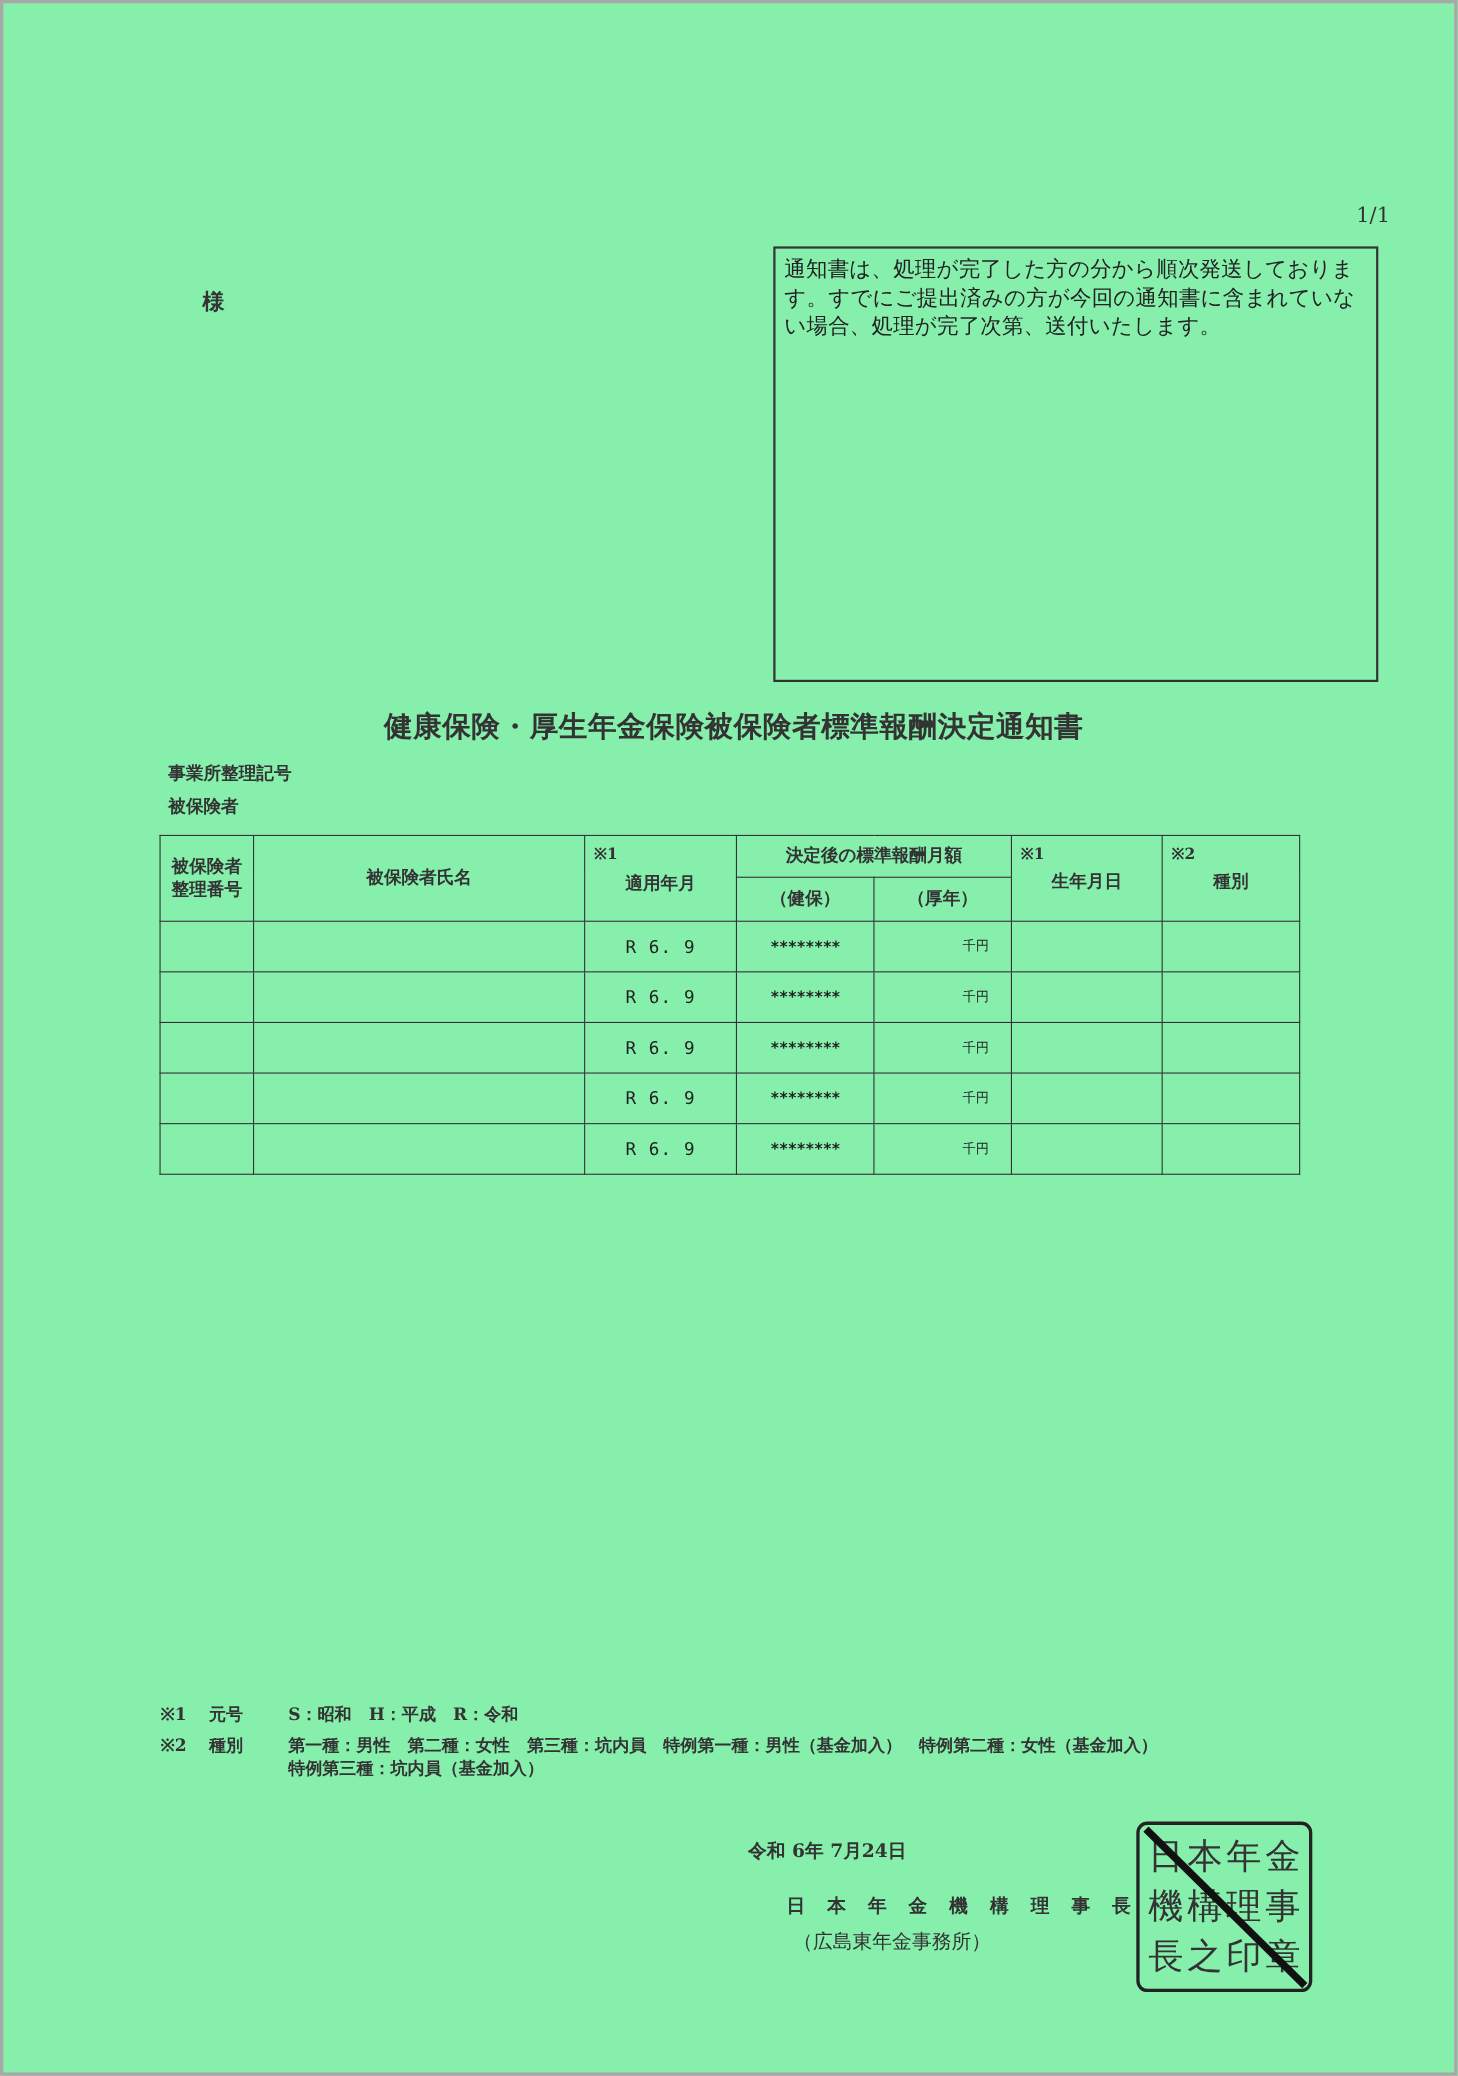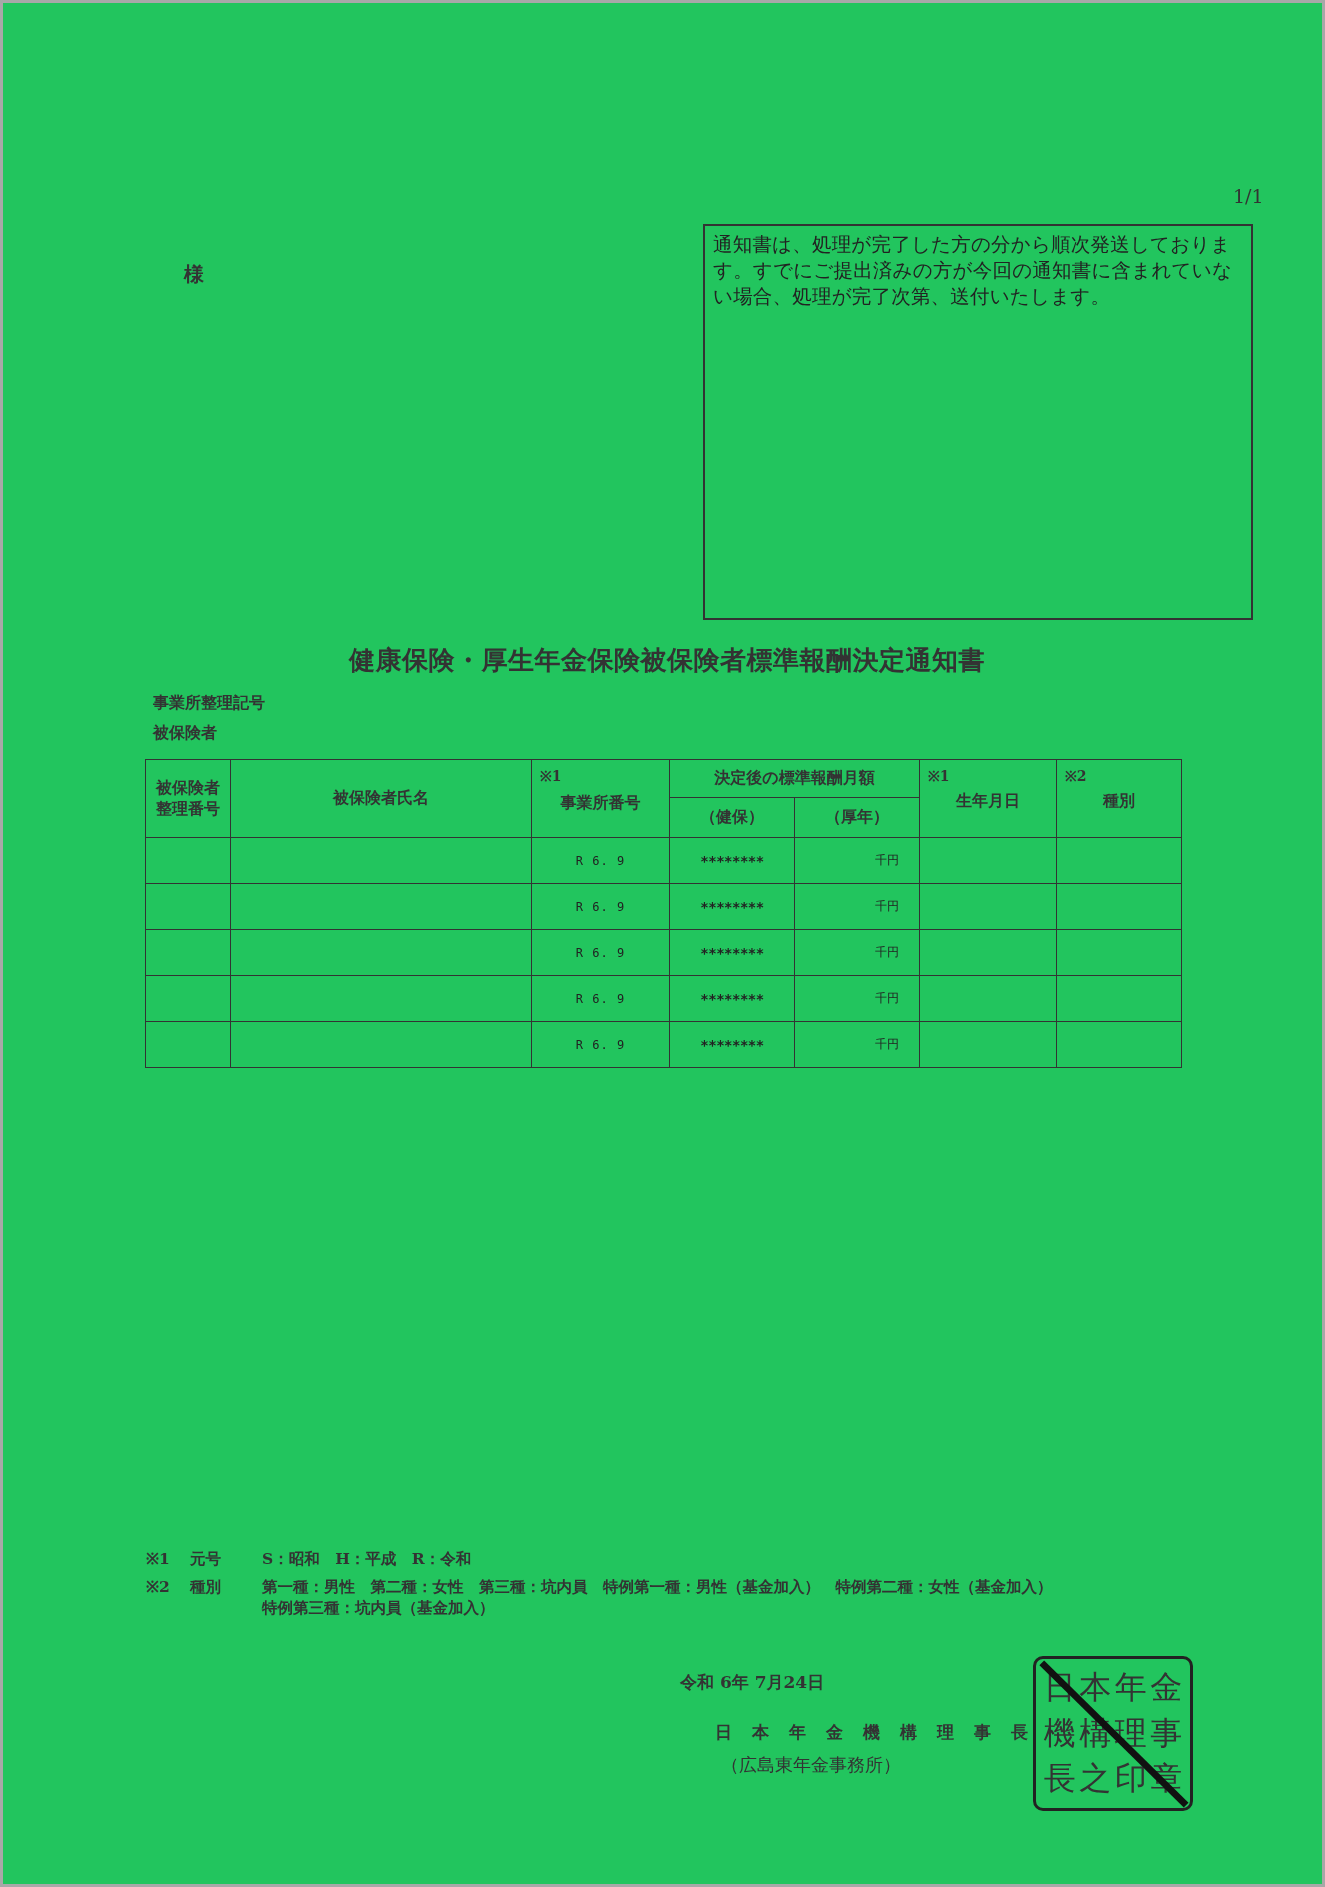--- a/index.html
+++ b/index.html
@@ -8,21 +8,21 @@
       background: #a8a8a8;
       font-family: "DejaVu Serif", "Liberation Serif", serif;
       color: #222;
       position: relative;
       overflow: hidden;
     }
     .page {
       position: absolute;
       left: 3px; top: 3px;
       width: 1319px; height: 1881px;
-      background: #22c55e;
+      background: #86efac;
     }
     .abs { position: absolute; }
     .page-num { left: 1230px; top: 182px; font-size: 19px; color: #333; }
     .honorific { left: 181px; top: 258px; font-size: 20px; font-weight: bold; color: #333; }
     .notice-box {
       left: 700px; top: 221px;
       width: 550px; height: 396px;
       border: 2px solid #333;
       box-sizing: border-box;
       padding: 6px 6px 0 8px;
@@ -44,21 +44,21 @@
     }
     table.grid td, table.grid th {
       border: 1.6px solid #333;
       padding: 0;
       font-weight: bold;
     }
     table.grid th { font-size: 16px; color: #333; }
     .hdr-cell { position: relative; }
     .note-mark { position: absolute; left: 8px; top: 6px; font-size: 14px; font-weight: bold; }
     .hdr-center { display: block; text-align: center; }
-    .cell-ym { text-align: center; font-family: "DejaVu Sans Mono", "Liberation Mono", monospace; font-size: 12px; font-weight: normal !important; letter-spacing: 1px; }
+    .cell-ym { text-align: center; font-family: "DejaVu Sans Mono", "Liberation Mono", monospace; font-size: 16px; font-weight: normal !important; letter-spacing: 1px; }
     .cell-mask { text-align: center; font-family: "DejaVu Sans Mono", "Liberation Mono", monospace; font-size: 14px; font-weight: bold; letter-spacing: -0.5px; }
     .cell-unit { text-align: right; padding-right: 20px !important; font-size: 12px; font-weight: normal !important; }
 
     .foot-notes { left: 143px; top: 1545px; font-size: 15.5px; font-weight: bold; color: #333; line-height: 21px; }
     .foot-notes .row { display: flex; }
     .foot-notes .k1 { width: 44px; }
     .foot-notes .k2 { width: 72px; }
     .closing { left: 143px; top: 1636px; font-size: 18px; font-weight: bold; color: #333; }
     .date { left: 677px; top: 1668px; font-size: 17px; font-weight: bold; color: #333; }
     .issuer { left: 712px; top: 1718px; font-size: 17px; font-weight: bold; color: #333; letter-spacing: 20px; white-space: nowrap; }
@@ -108,21 +108,21 @@
   <table class="grid">
     <tbody>
         <tr style="height:38px;">
       <th rowspan="2" style="width:84px;">
         <span class="hdr-center">被保険者</span>
         <span class="hdr-center">整理番号</span>
       </th>
       <th rowspan="2" style="width:300px;">被保険者氏名</th>
       <th rowspan="2" class="hdr-cell" style="width:137px;">
         <span class="note-mark">※1</span>
-        <span class="hdr-center" style="margin-top:10px;">事業所番号</span>
+        <span class="hdr-center" style="margin-top:10px;">適用年月</span>
       </th>
       <th colspan="2">決定後の標準報酬月額</th>
       <th rowspan="2" class="hdr-cell" style="width:136px;">
         <span class="note-mark">※1</span>
         <span class="hdr-center" style="margin-top:6px;">生年月日</span>
       </th>
       <th rowspan="2" class="hdr-cell" style="width:124px;">
         <span class="note-mark">※2</span>
         <span class="hdr-center" style="margin-top:6px;">種別</span>
       </th>

